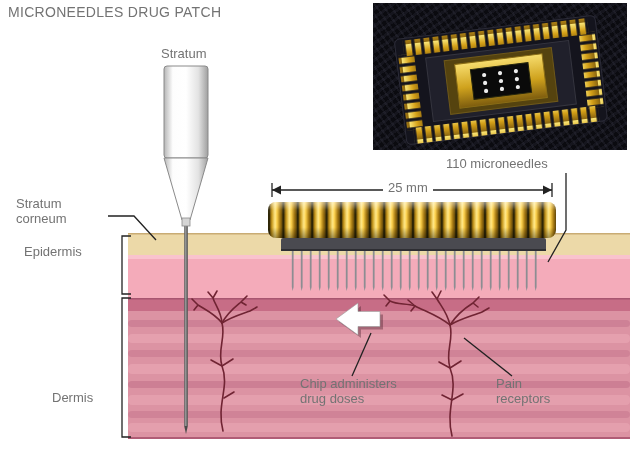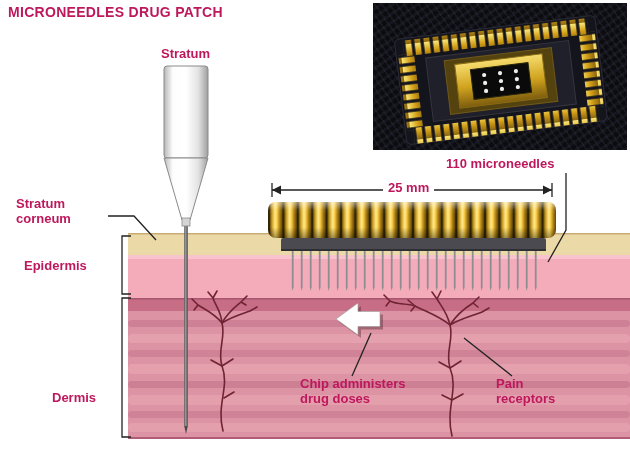--- a/index.html
+++ b/index.html
@@ -2,27 +2,27 @@
 <html><head>
 <meta charset="utf-8">
 <style>
   html,body { margin:0; padding:0; background:#fff; }
   .stage {
     position:relative; width:630px; height:449px; background:#ffffff;
     font-family:"Liberation Sans", sans-serif; overflow:hidden;
   }
   .stage svg.diagram { position:absolute; left:0; top:0; }
   .lbl {
-    position:absolute; font-weight:bold; font-size:13px; line-height:15px;
-    color:#be185d; z-index:5; white-space:normal;
+    position:absolute; font-weight:normal; font-size:13px; line-height:15px;
+    color:#737373; z-index:5; white-space:normal;
   }
   #title { left:8px; top:5px; font-size:14px; letter-spacing:.3px; white-space:nowrap; }
   #syringe-label { left:161px; top:46px; white-space:nowrap; }
   #stratum-label { left:16px; top:196px; width:88px; text-align:left; }
-  #epidermis-label { left:24px; top:258px; white-space:nowrap;text-align:center; }
+  #epidermis-label { left:24px; top:244px; white-space:nowrap;text-align:center; }
   #dermis-label { left:52px; top:358px; white-space:nowrap;margin-top:32px; }
   #mm-label { left:383px; top:180px; background:#ffffff; padding:0 5px; white-space:nowrap; }
   #microneedles-label { left:446px; top:156px; white-space:nowrap; }
   #chip-label { left:300px; top:376px; width:118px; }
   #pain-label { left:496px; top:376px; width:72px; }
   .chip-photo {
     position:absolute; left:373px; top:3px; width:254px; height:147px; z-index:2;
     background:
       repeating-linear-gradient(55deg, rgba(80,80,100,0.16) 0 2px, rgba(0,0,0,0) 2px 6px),
       repeating-linear-gradient(-35deg, rgba(45,45,60,0.30) 0 3px, rgba(0,0,0,0) 3px 7px),

